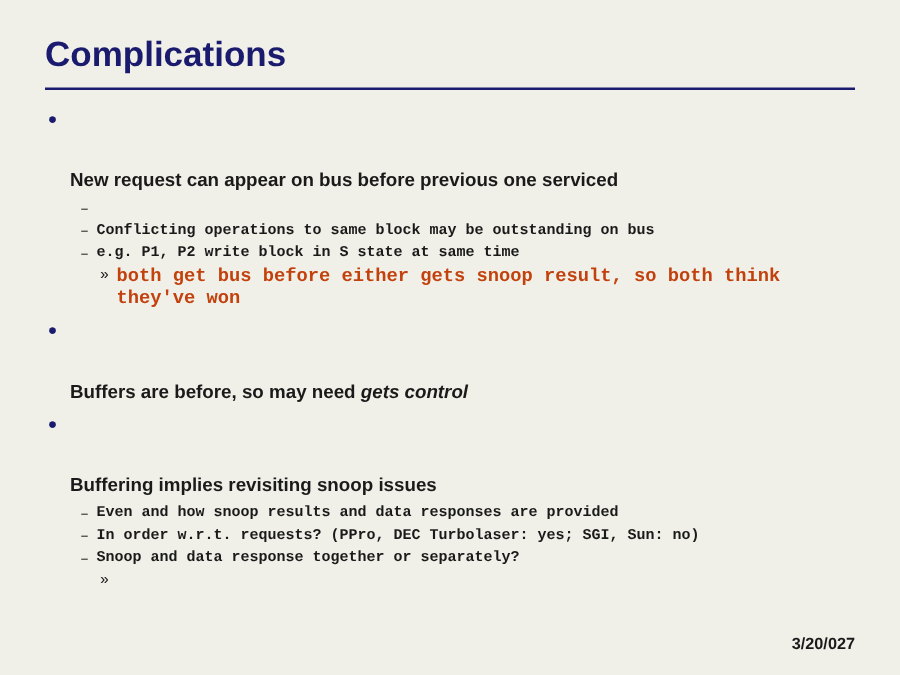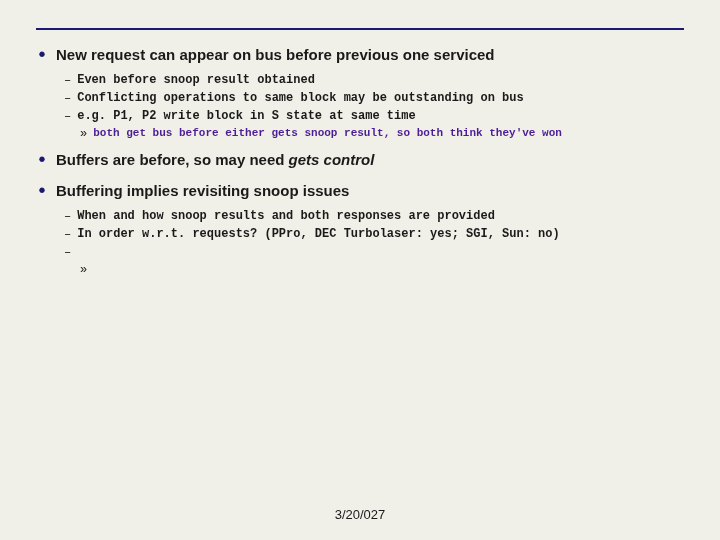--- a/index.html
+++ b/index.html
@@ -55,20 +55,21 @@
       margin-right: 8px;
       margin-top: -2px;
       flex-shrink: 0;
     }
 
     .main-bullet-text {
       font-size: 15px;
       color: #1a1a1a;
       font-family: Arial, sans-serif;
       font-weight: bold;
+      margin-top: 48px;
     }
 
     .sub-bullets {
       margin-left: 28px;
       margin-bottom: 6px;
     }
 
     .sub-bullet {
       display: flex;
       align-items: flex-start;
@@ -98,34 +99,35 @@
     }
 
     .sub-sub-arrow {
       font-size: 12px;
       color: #1a1a1a;
       margin-right: 6px;
       flex-shrink: 0;
     }
 
     .sub-sub-text {
-      font-size: 11px;
-      color: #4c1d95;
+      font-size: 15px;
+      color: #c2410c;
       font-family: 'Courier New', Courier, monospace;
       font-weight: bold;
     }
 
     .footer {
       position: absolute;
       bottom: 18px;
       left: 36px;
       right: 36px;
       display: flex;
-      justify-content: center;
+      justify-content: flex-end;
       align-items: center;
+      font-weight: bold;
     }
 
     .footer-date {
       font-size: 13px;
       color: #1a1a1a;
       font-family: Arial, sans-serif;
     }
 
     .footer-page {
       font-size: 13px;
@@ -135,31 +137,31 @@
 
     .italic-text {
       font-style: italic;
     }
   </style>
 </head>
 <body>
 
 <div class="slide">
 
+  <div class="title">Complications</div>
   <hr class="divider">
 
   <div class="bullet-section">
     <div class="main-bullet">
       <span class="bullet-dot">•</span>
       <span class="main-bullet-text">New request can appear on bus before previous one serviced</span>
     </div>
     <div class="sub-bullets">
       <div class="sub-bullet">
         <span class="sub-dash">–</span>
-        <span class="sub-bullet-text">Even before snoop result obtained</span>
       </div>
       <div class="sub-bullet">
         <span class="sub-dash">–</span>
         <span class="sub-bullet-text">Conflicting operations to same block may be outstanding on bus</span>
       </div>
       <div class="sub-bullet">
         <span class="sub-dash">–</span>
         <span class="sub-bullet-text">e.g. P1, P2 write block in S state at same time</span>
       </div>
       <div class="sub-sub-bullet">
@@ -179,28 +181,29 @@
   </div>
 
   <div class="bullet-section">
     <div class="main-bullet">
       <span class="bullet-dot">•</span>
       <span class="main-bullet-text">Buffering implies revisiting snoop issues</span>
     </div>
     <div class="sub-bullets">
       <div class="sub-bullet">
         <span class="sub-dash">–</span>
-        <span class="sub-bullet-text">When and how snoop results and both responses are provided</span>
+        <span class="sub-bullet-text">Even and how snoop results and data responses are provided</span>
       </div>
       <div class="sub-bullet">
         <span class="sub-dash">–</span>
         <span class="sub-bullet-text">In order w.r.t. requests? (PPro, DEC Turbolaser: yes; SGI, Sun: no)</span>
       </div>
       <div class="sub-bullet">
         <span class="sub-dash">–</span>
+        <span class="sub-bullet-text">Snoop and data response together or separately?</span>
       </div>
       <div class="sub-sub-bullet">
         <span class="sub-sub-arrow">»</span>
       </div>
     </div>
   </div>
 
   <div class="footer">
     <span class="footer-date">3/20/02</span>
     <span class="footer-page">7</span>

